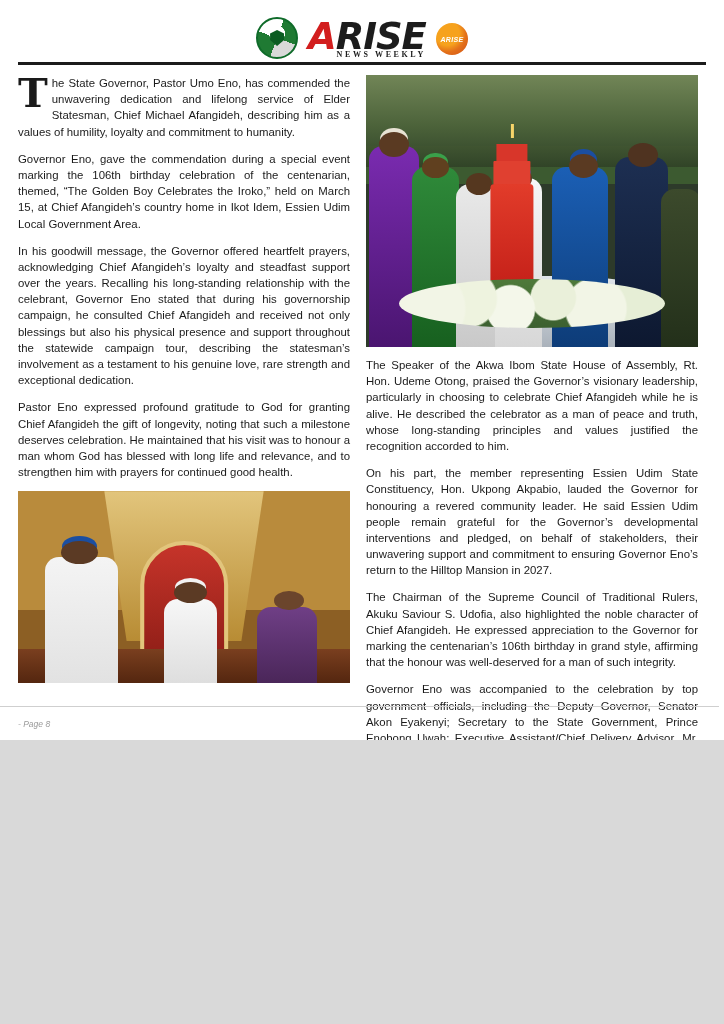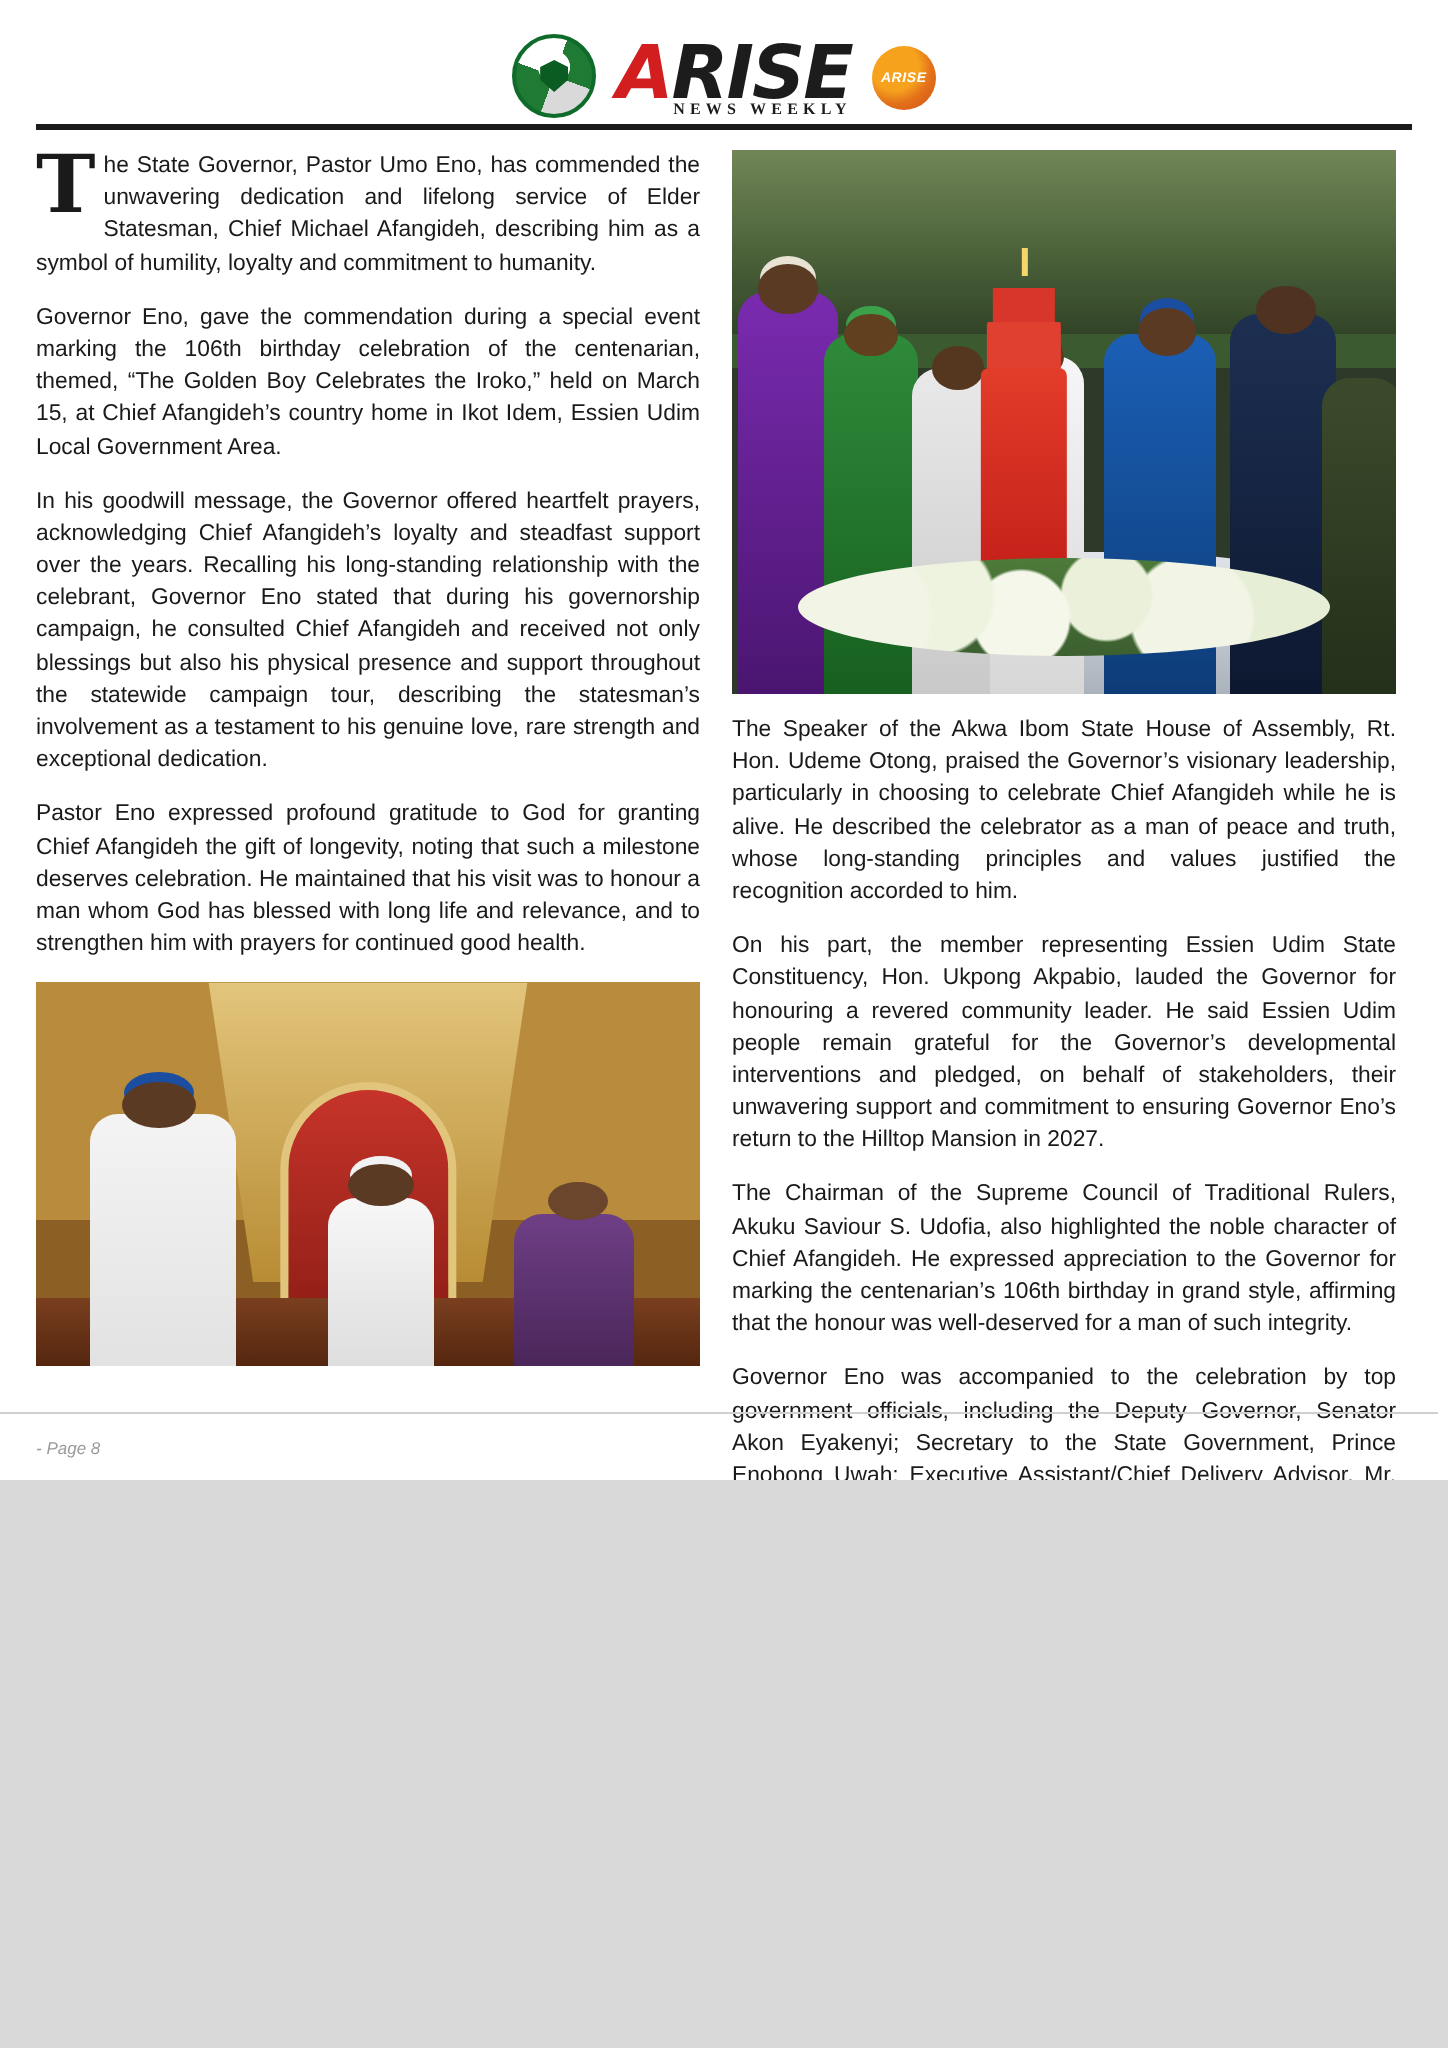--- a/index.html
+++ b/index.html
@@ -276,21 +276,21 @@
     </div>
   </div>
 
   <div class="rule"></div>
 
   <div class="content">
     <div class="cols">
 
       <div class="col">
         <p class="body dropcap-p">
-          <span class="dropcap">T</span><span>he State Governor, Pastor Umo Eno, has commended the unwavering dedication and lifelong service of Elder Statesman, Chief Michael Afangideh, describing him as a symbol of humility, loyalty and commitment to humanity.</span>
+          <span class="dropcap">T</span><span>he State Governor, Pastor Umo Eno, has commended the unwavering dedication and lifelong service of Elder Statesman, Chief Michael Afangideh, describing him as a values of humility, loyalty and commitment to humanity.</span>
         </p>
         <p class="body">Governor Eno, gave the commendation during a special event marking the 106th birthday celebration of the centenarian, themed, “The Golden Boy Celebrates the Iroko,” held on March 15, at Chief Afangideh’s country home in Ikot Idem, Essien Udim Local Government Area.</p>
         <p class="body">In his goodwill message, the Governor offered heartfelt prayers, acknowledging Chief Afangideh’s loyalty and steadfast support over the years. Recalling his long-standing relationship with the celebrant, Governor Eno stated that during his governorship campaign, he consulted Chief Afangideh and received not only blessings but also his physical presence and support throughout the statewide campaign tour, describing the statesman’s involvement as a testament to his genuine love, rare strength and exceptional dedication.</p>
         <p class="body">Pastor Eno expressed profound gratitude to God for granting Chief Afangideh the gift of longevity, noting that such a milestone deserves celebration. He maintained that his visit was to honour a man whom God has blessed with long life and relevance, and to strengthen him with prayers for continued good health.</p>
 
         <div class="photo photo-bottom">
           <div class="p2-wall"></div>
           <div class="p2-drape"></div>
           <div class="p2-throne"></div>
           <div class="p2-rug"></div>

